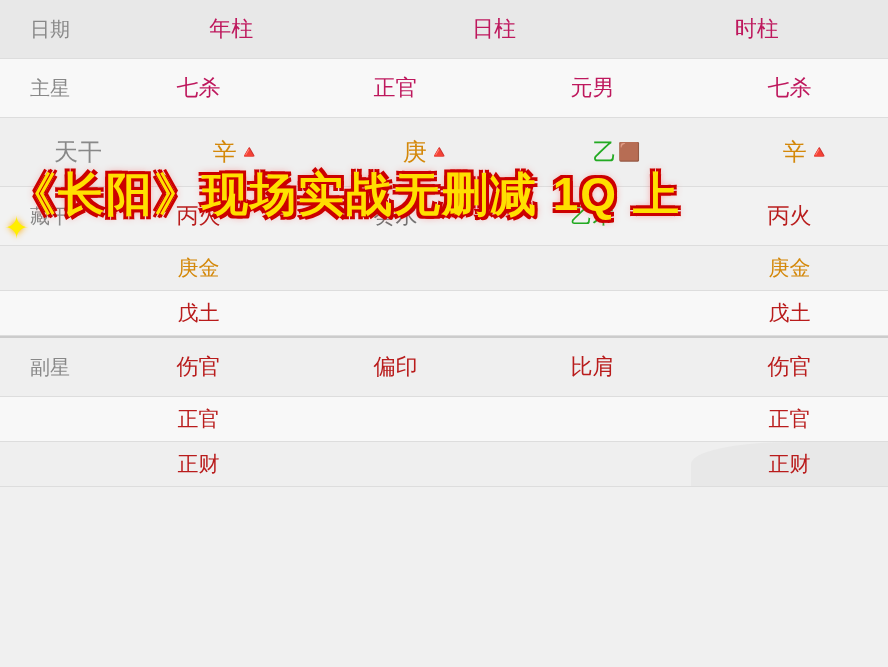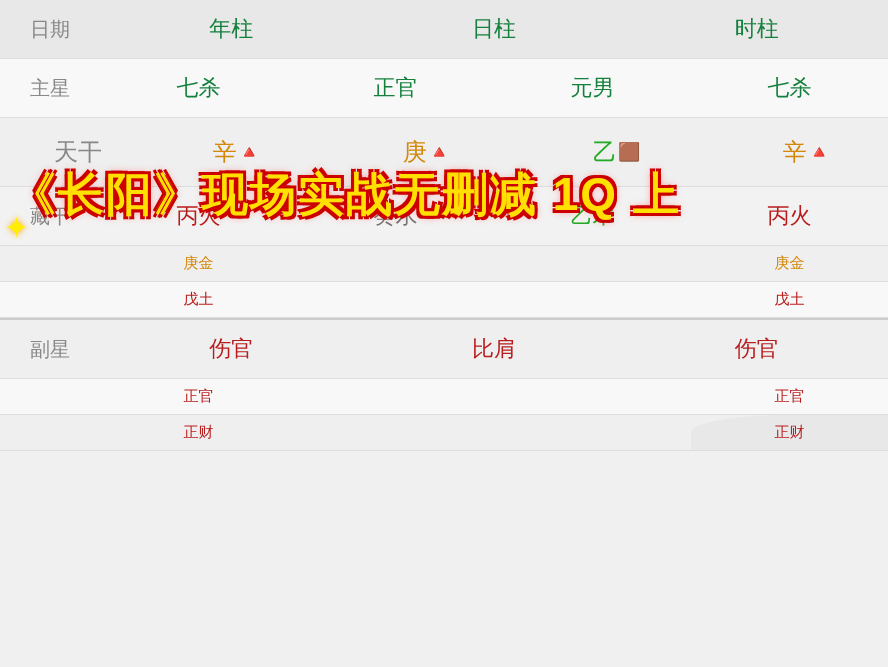--- a/index.html
+++ b/index.html
@@ -35,21 +35,21 @@
 
     .row.even {
       background: #efefef;
     }
 
     .cell {
       flex: 1;
       padding: 14px 8px;
       text-align: center;
       font-size: 22px;
-      color: #15803d;
+      color: #be185d;
       display: flex;
       align-items: center;
       justify-content: center;
     }
 
     .cell.label {
       color: #666;
       font-size: 20px;
     }
 
@@ -94,21 +94,21 @@
          3px -3px 0 #cc0000,
         -3px  3px 0 #cc0000,
          3px  3px 0 #cc0000,
          0    0   8px rgba(255,50,50,0.8);
       line-height: 1.15;
       letter-spacing: 2px;
       display: block;
     }
 
     .sub-row .cell {
-      font-size: 15px;
+      font-size: 21px;
       padding: 8px;
     }
 
     .divider-row {
       border-top: 2px solid #ccc;
     }
 
     
     .bottom-right-rounded {
       border-radius: 50% 0 0 0;
@@ -190,20 +190,21 @@
     <div class="cell first"></div>
     <div class="cell dark">戊土</div>
     <div class="cell"></div>
     <div class="cell"></div>
     <div class="cell dark">戊土</div>
   </div>
 
   <div class="row even divider-row">
     <div class="cell first label">副星</div>
     <div class="cell dark">伤官</div>
+    <div class="cell dark">偏印</div>
     <div class="cell dark">比肩</div>
     <div class="cell dark">伤官</div>
   </div>
 
   <div class="row odd sub-row">
     <div class="cell first"></div>
     <div class="cell dark">正官</div>
     <div class="cell"></div>
     <div class="cell"></div>
     <div class="cell dark">正官</div>

